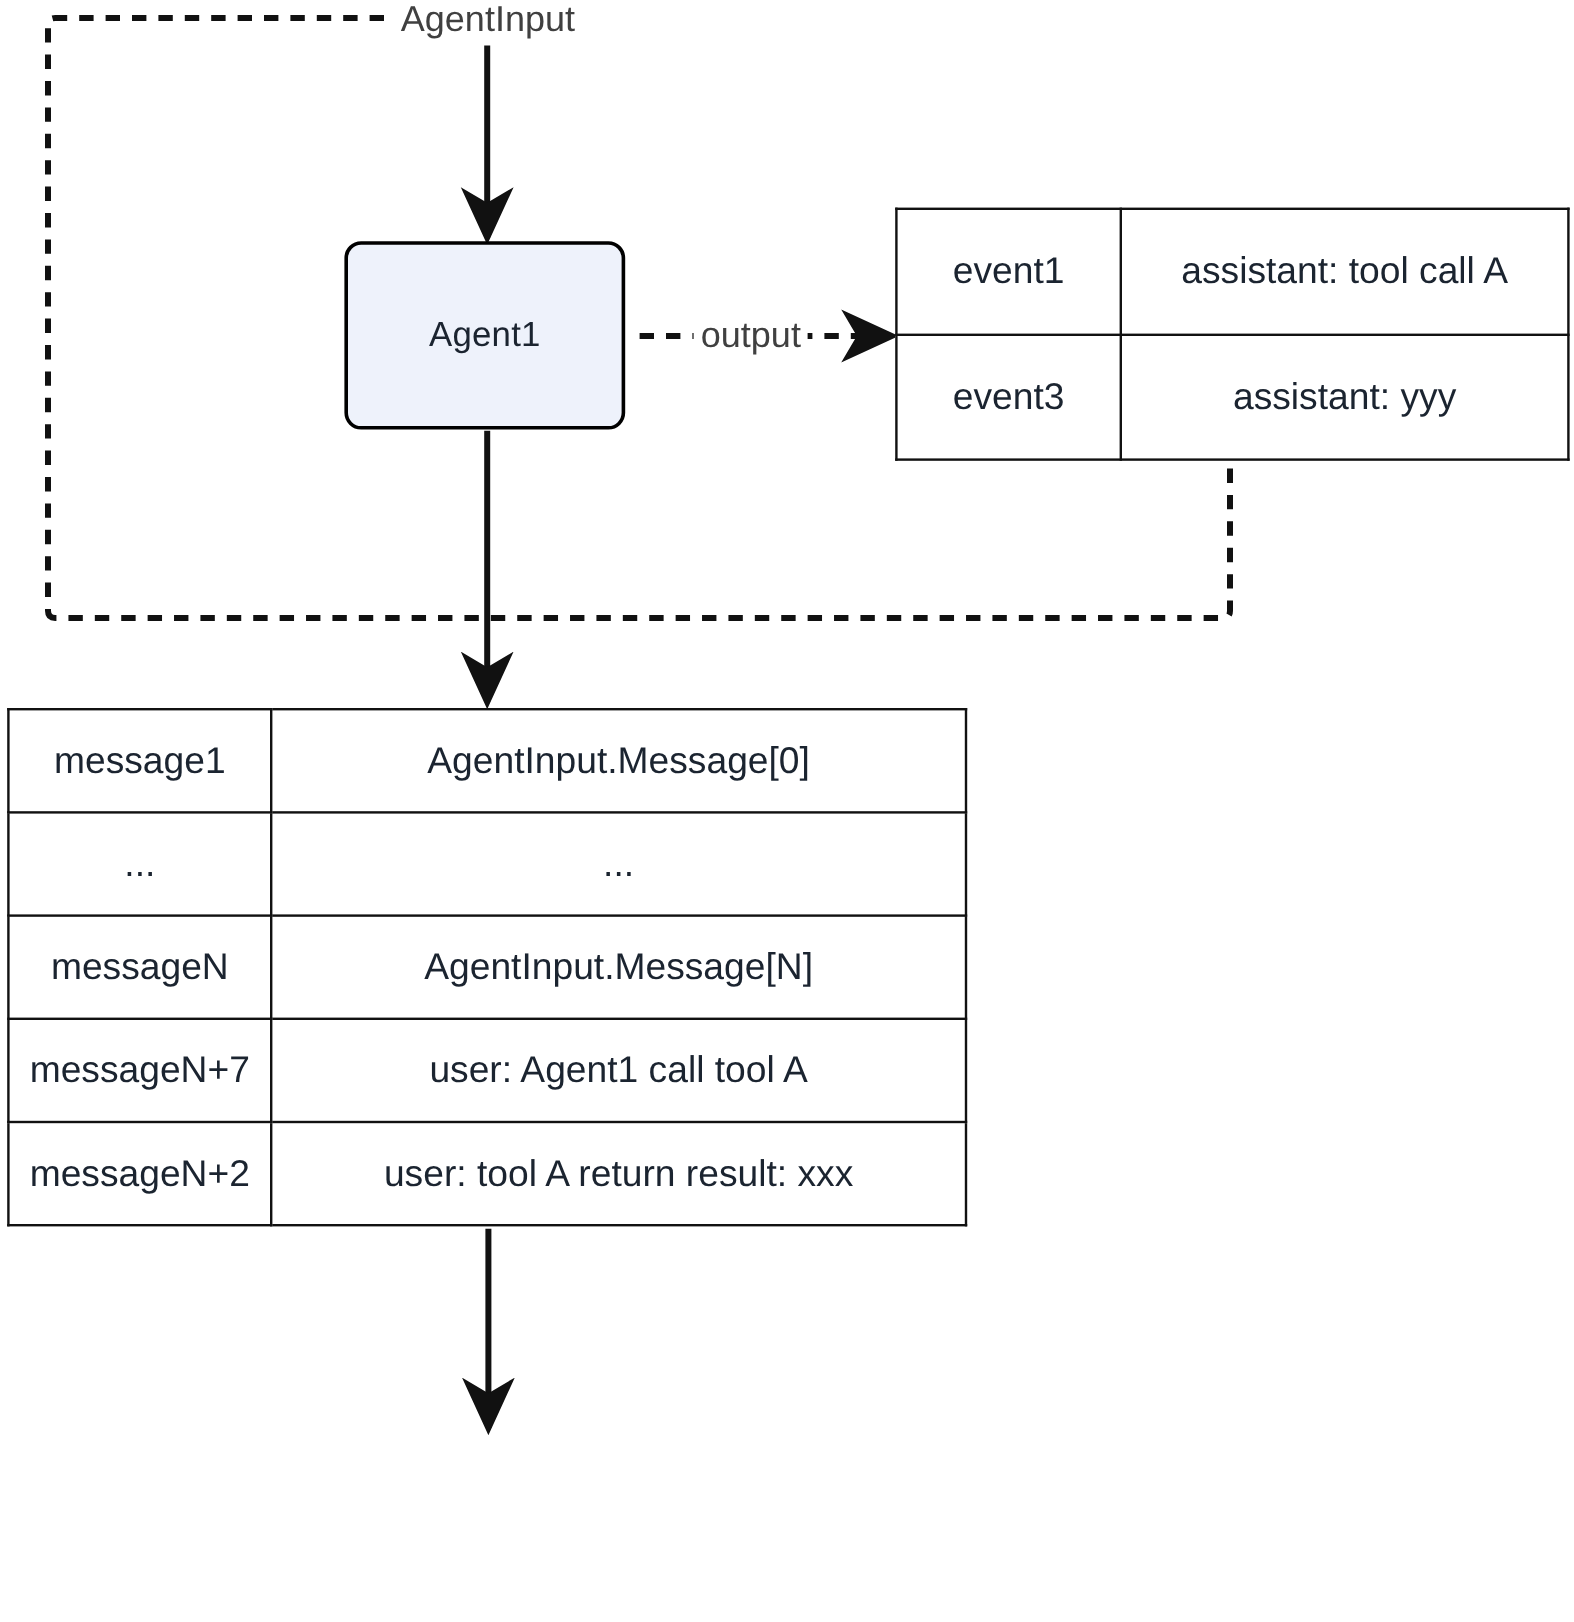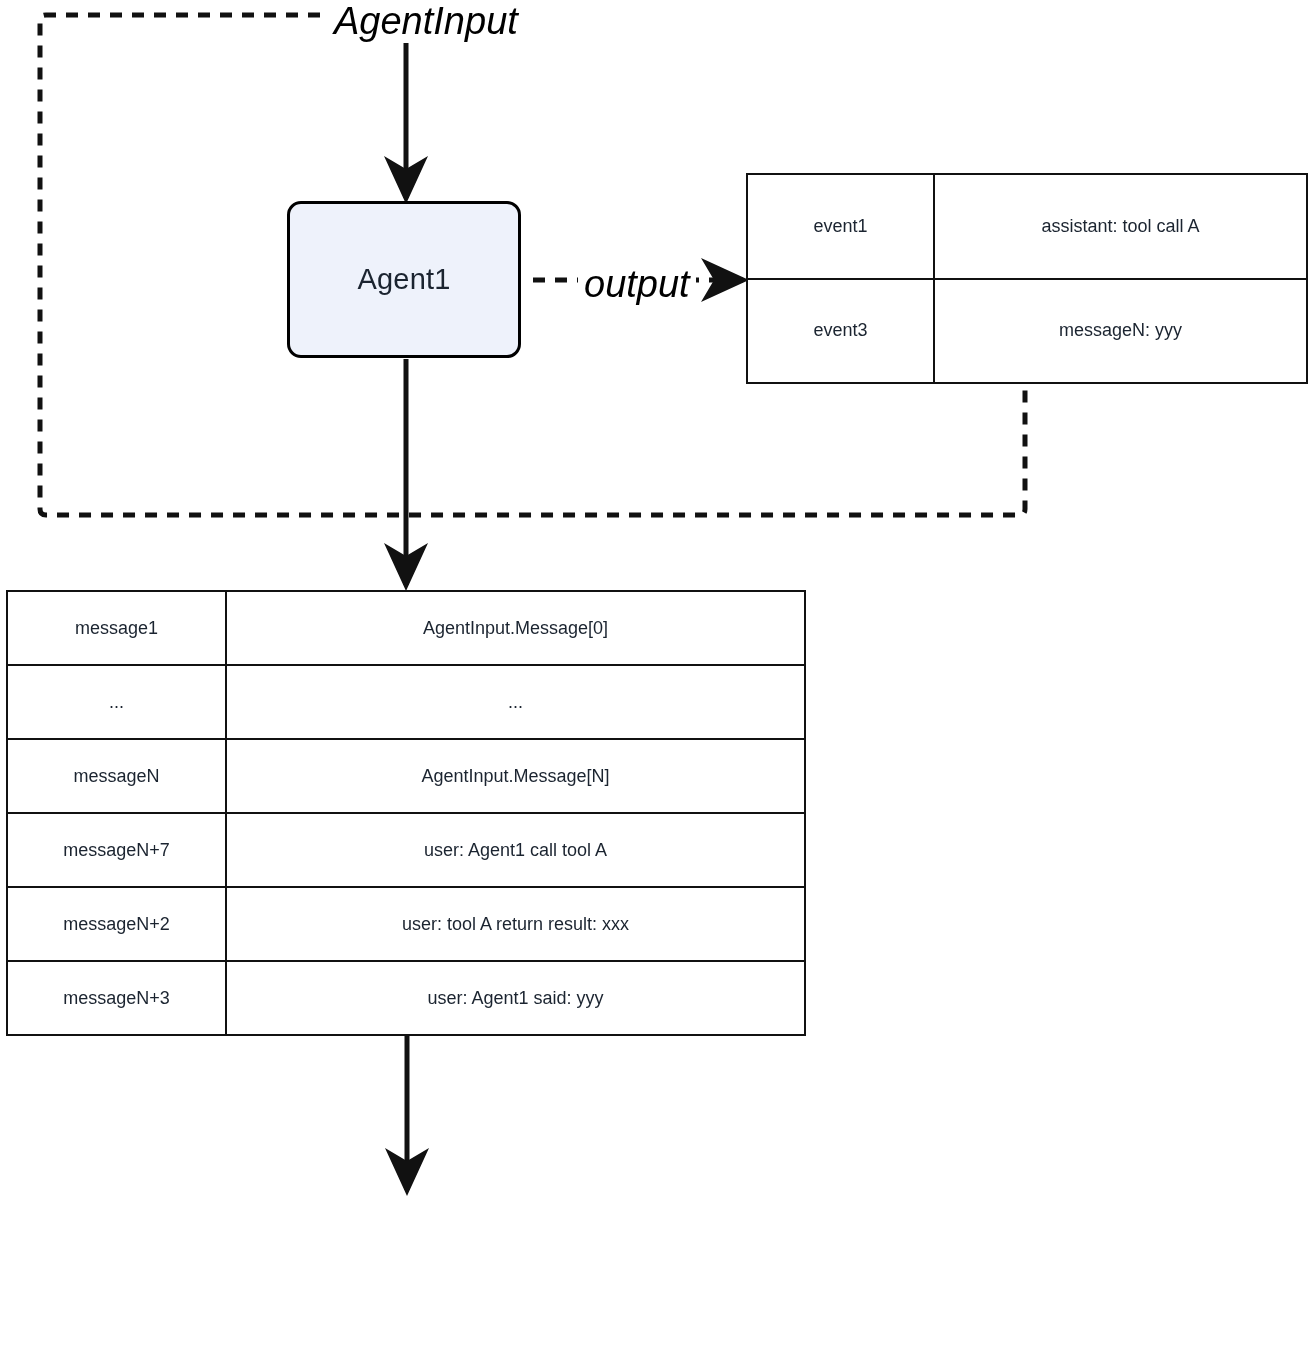--- a/index.html
+++ b/index.html
@@ -39,44 +39,43 @@
     font-size: 29px;
     font-family: "Liberation Sans", sans-serif;
     letter-spacing: 0.2px;
   }
   #agent1-node { left: 287px; top: 201px; width: 234px; height: 157px; }
   #agent2-node { left: 287px; top: 1193px; width: 234px; height: 157px; }
 
   
   .edge-label {
     position: absolute;
-    color: #000000;
-    font-size: 38px;
+    color: #404040;
+    font-size: 30px;
     font-family: "Liberation Sans", sans-serif;
     white-space: nowrap;
     background: #ffffff;
-    font-style: italic;
   }
   #agent-input-label { left: 330px; top: 0px; padding: 0 4px; }
   #output-label { left: 578px; top: 263px; padding: 0 6px; }
 
   
   .diagram-table {
     position: absolute;
     box-sizing: border-box;
     border-collapse: collapse;
     background: #ffffff;
     table-layout: fixed;
   }
   .diagram-table td {
     border: 2px solid #111111;
     text-align: center;
     vertical-align: middle;
     color: #1b2430;
-    font-size: 18px;
+    font-size: 31px;
     font-family: "Liberation Sans", sans-serif;
     padding: 0 6px;
     background: #ffffff;
     white-space: nowrap;
     overflow: hidden;
   }
   #event-table {
     left: 746px;
     top: 173px;
     width: 562px;
@@ -131,21 +130,21 @@
 
 
   <table class="diagram-table" id="event-table">
     <tbody>
       <tr>
         <td class="key-col">event1</td>
         <td>assistant: tool call A</td>
       </tr>
       <tr>
         <td class="key-col">event3</td>
-        <td>messageN: yyy</td>
+        <td>assistant: yyy</td>
       </tr>
     </tbody>
   </table>
 
   <table class="diagram-table" id="message-table">
     <tbody>
       <tr>
         <td class="key-col">message1</td>
         <td>AgentInput.Message[0]</td>
       </tr>
@@ -158,20 +157,16 @@
         <td>AgentInput.Message[N]</td>
       </tr>
       <tr>
         <td class="key-col">messageN+7</td>
         <td>user: Agent1 call tool A</td>
       </tr>
       <tr>
         <td class="key-col">messageN+2</td>
         <td>user: tool A return result: xxx</td>
       </tr>
-      <tr>
-        <td class="key-col">messageN+3</td>
-        <td>user: Agent1 said: yyy</td>
-      </tr>
     </tbody>
   </table>
 
 </div>
 
 </body></html>

